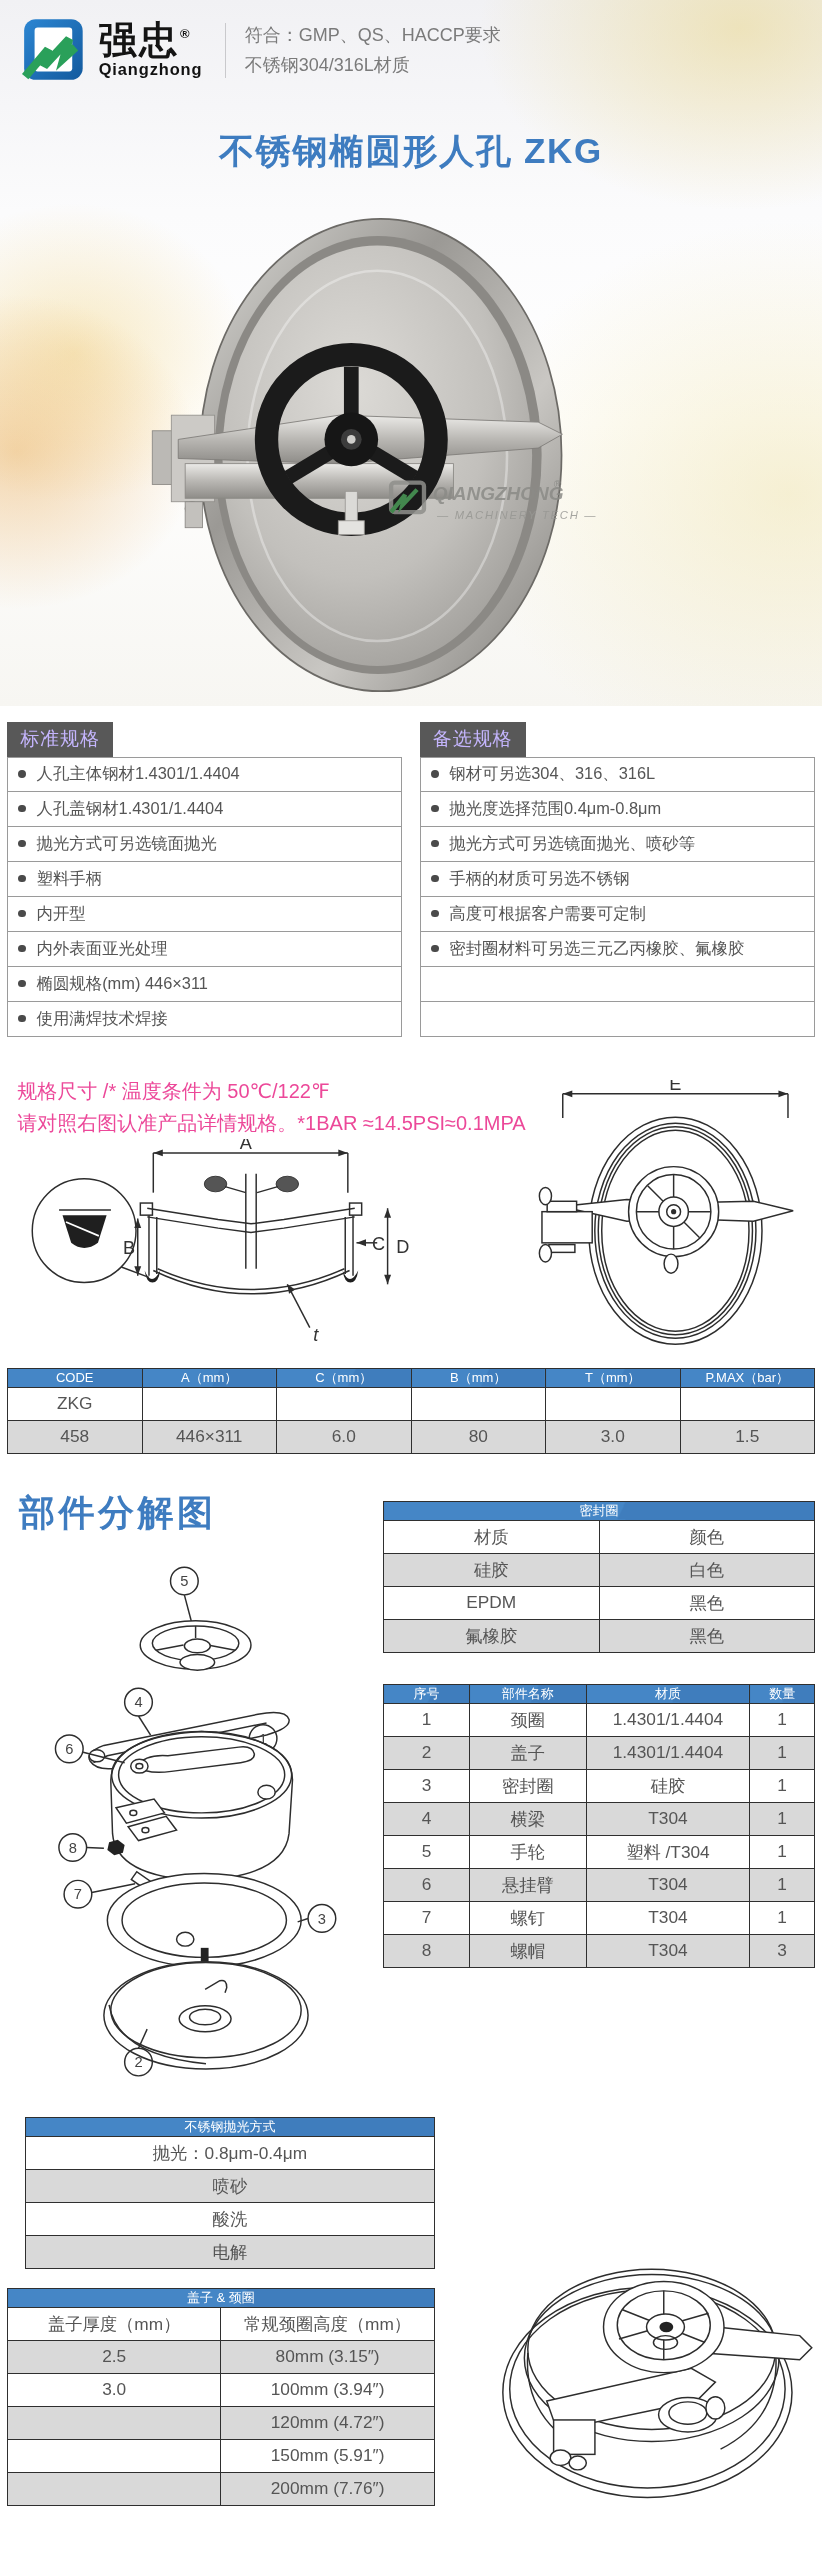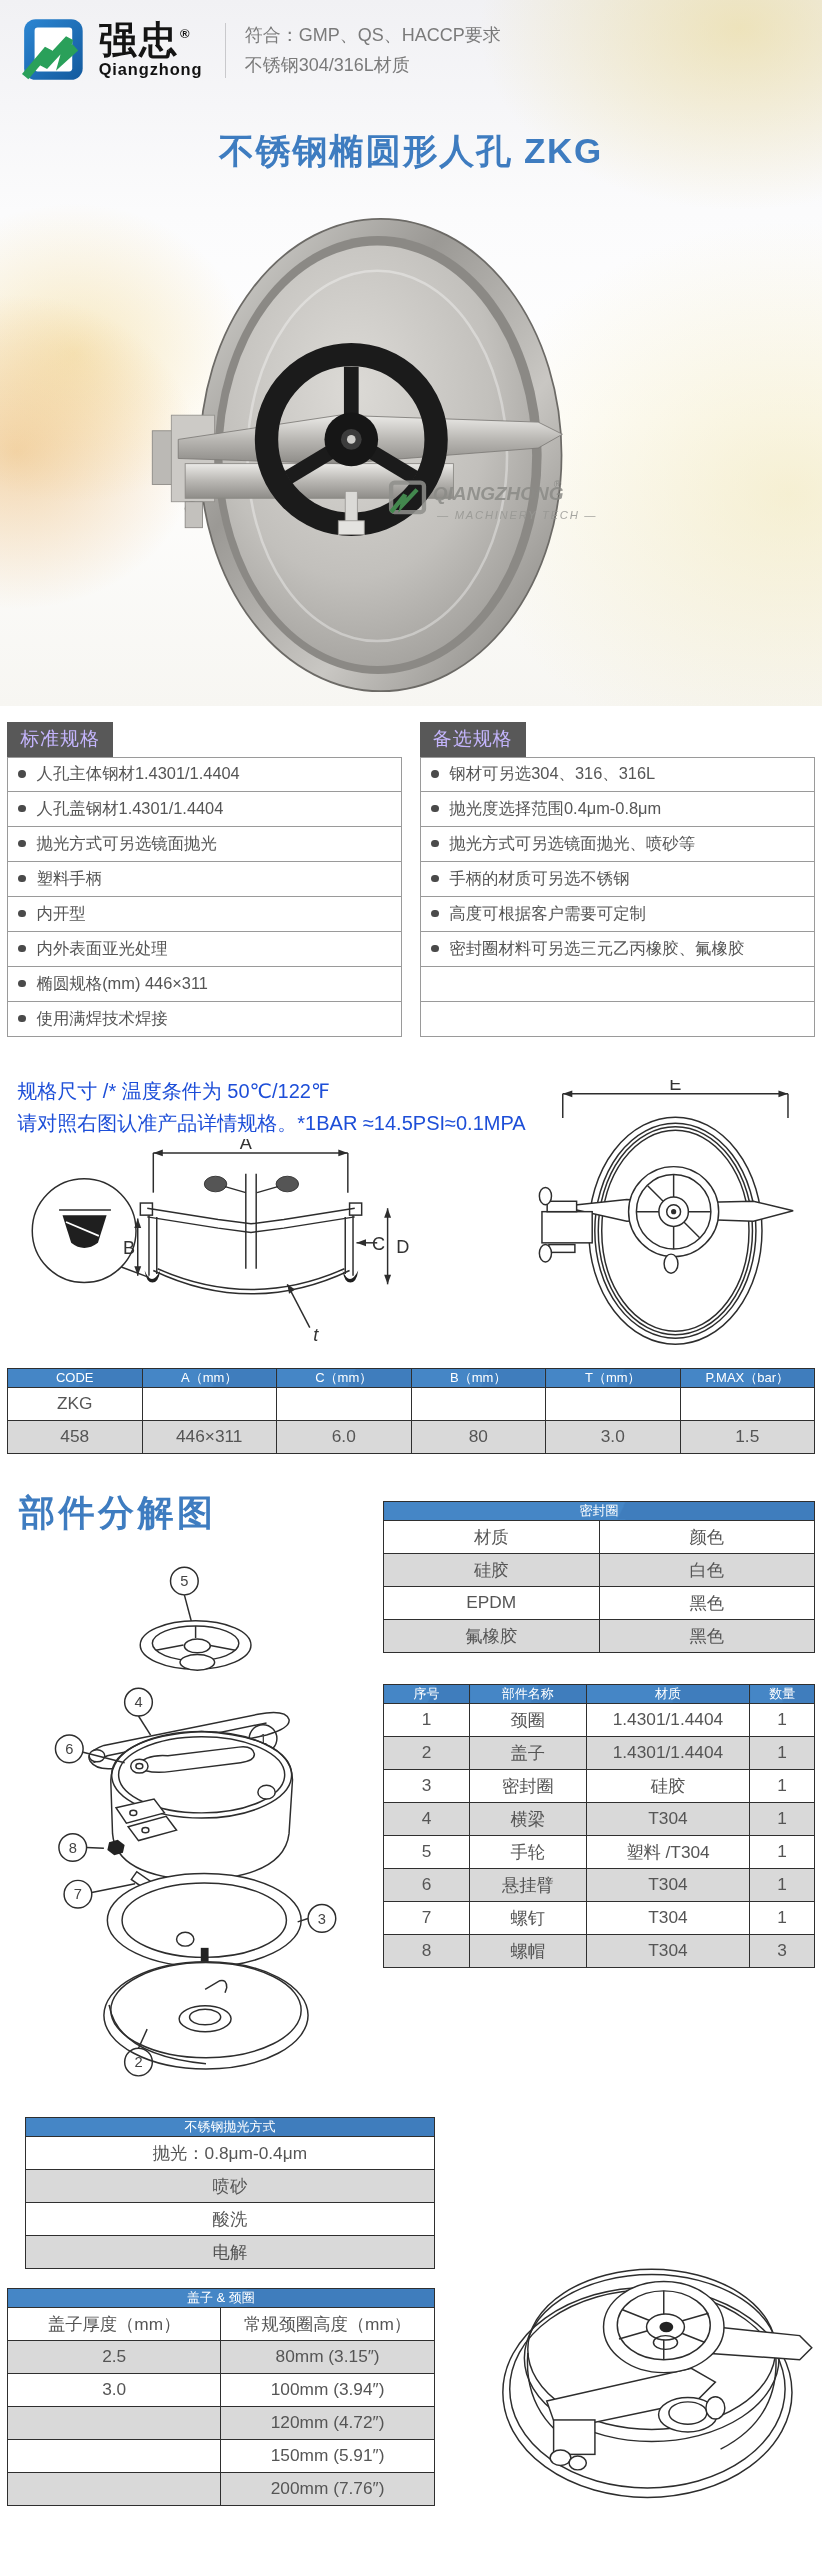--- a/index.html
+++ b/index.html
@@ -39,21 +39,21 @@
   .spec-header{ width:106px; height:35px; background:#585858; color:#c4b5fd; font-size:19px;
     display:flex; align-items:center; justify-content:center; letter-spacing:0.9px; }
   .spec-rows{ margin-top:0; }
   .spec-row{ height:35px; border:0.9px solid #9a9a9a; border-top:none; display:flex; align-items:center;
     padding:0 10.4px; font-size:16.4px; color:#555; background:#fff; }
   .spec-row.first{ border-top:0.9px solid #9a9a9a; }
   .dot{ width:7.8px; height:7.8px; border-radius:50%; background:#4a4a4a; margin-right:10.4px; flex:0 0 auto; }
 
   
   .tech-row{ position:relative; height:305px; margin-top:19px; }
-  .note{ position:absolute; left:17.3px; top:19px; color:#1d4ed8; font-size:20px; line-height:32px; font-weight:500;}
+  .note{ position:absolute; left:17.3px; top:19px; color:#ec4899; font-size:20px; line-height:32px; font-weight:500;}
   .xsec-art{ position:absolute; left:1.7px; top:83px; }
   .front-art{ position:absolute; left:535px; top:24px; }
 
   
   table.btable{ border-collapse:collapse; width:100%; table-layout:fixed; }
   table.btable th, table.btable td{ border:1.7px solid #2f2f2f; text-align:center; color:#555; }
   table.btable th.blue{ background:linear-gradient(115deg,#4586c6 55%,#3f7dbd 55%); color:#fff;
     font-size:13px; font-weight:normal; height:18px; }
   table.btable td{ font-size:17.3px; height:33px; background:#fff; }
   table.btable tr.g td{ background:#d9d9d9; }

